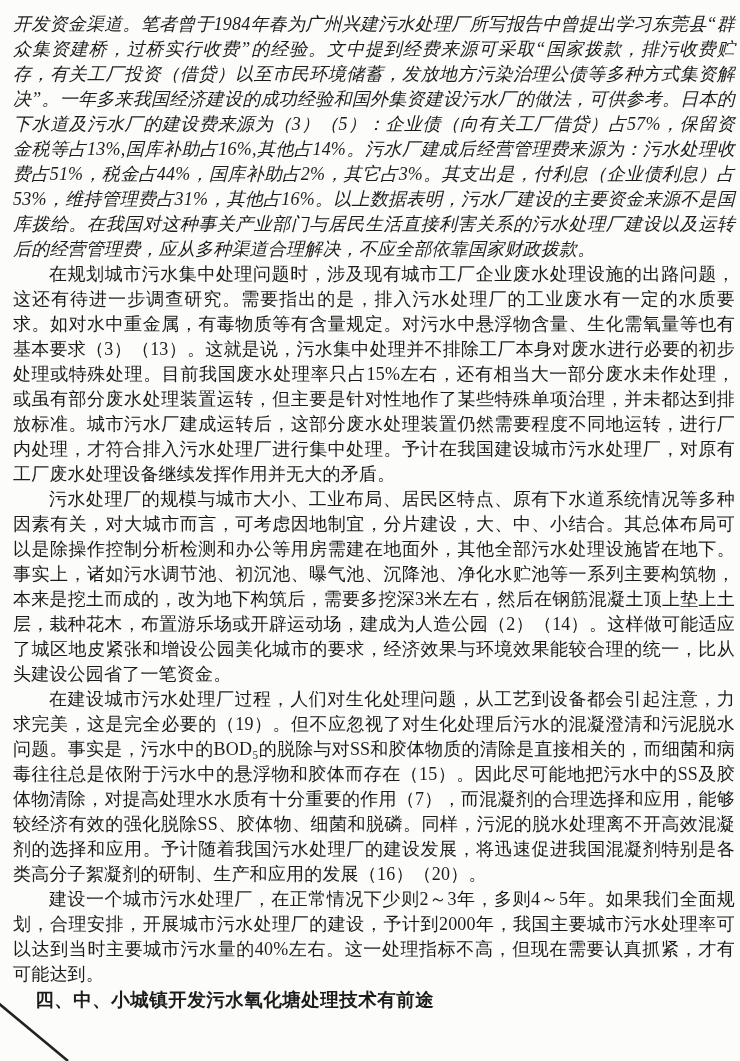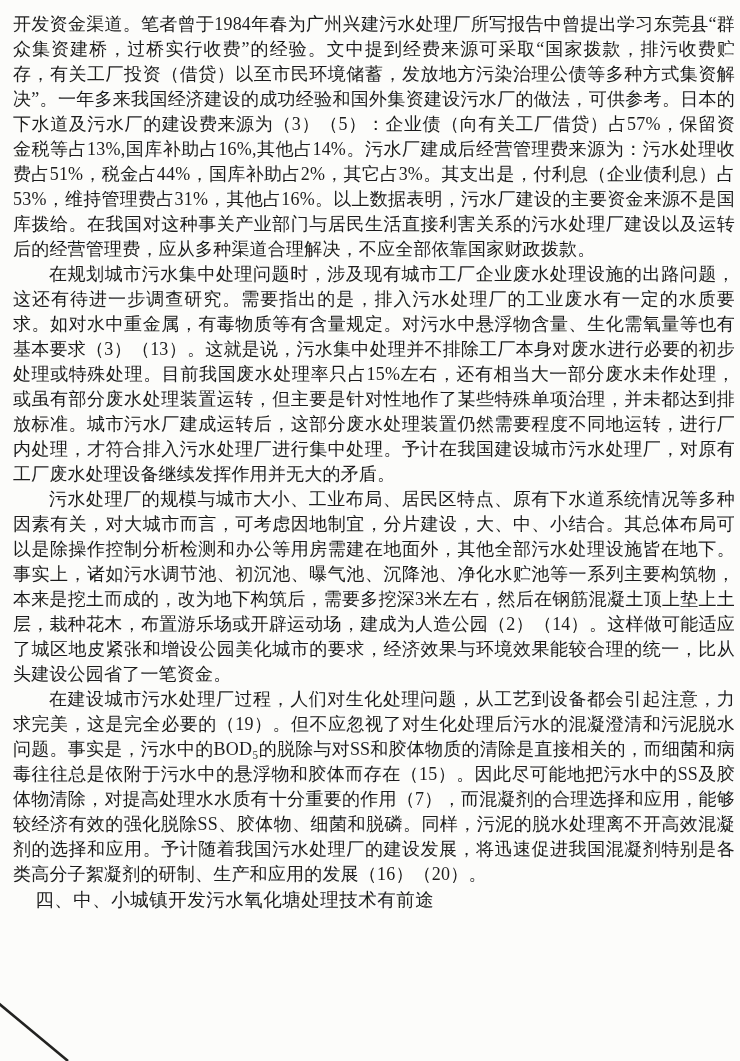--- a/index.html
+++ b/index.html
@@ -31,26 +31,27 @@
     margin: 0;
     font-size: 18px;
     line-height: 25px;
     text-align: justify;
     text-indent: 2em;
     letter-spacing: 0.2px;
     word-break: break-all;
   }
   .para.no-indent {
     text-indent: 0;
+    font-style: italic;
   }
   .heading {
     margin: 0;
     font-size: 18.5px;
     line-height: 25px;
-    font-weight: 400;
+    font-weight: 700;
     text-indent: 1.2em;
     font-family: "Liberation Sans", "DejaVu Sans", sans-serif;
     letter-spacing: 0.5px;
   }
   .page-number {
     position: absolute;
     left: 33px;
     top: 1074px;
     font-size: 16px;
     letter-spacing: 2px;
@@ -72,20 +73,21 @@
 </head>
 <body>
 
 <div class="page">
 
   <div class="body-text">
     <p class="para no-indent">开发资金渠道。笔者曾于1984年春为广州兴建污水处理厂所写报告中曾提出学习东莞县“群众集资建桥，过桥实行收费”的经验。文中提到经费来源可采取“国家拨款，排污收费贮存，有关工厂投资（借贷）以至市民环境储蓄，发放地方污染治理公债等多种方式集资解决”。一年多来我国经济建设的成功经验和国外集资建设污水厂的做法，可供参考。日本的下水道及污水厂的建设费来源为（3）（5）：企业债（向有关工厂借贷）占57%，保留资金税等占13%,国库补助占16%,其他占14%。污水厂建成后经营管理费来源为：污水处理收费占51%，税金占44%，国库补助占2%，其它占3%。其支出是，付利息（企业债利息）占53%，维持管理费占31%，其他占16%。以上数据表明，污水厂建设的主要资金来源不是国库拨给。在我国对这种事关产业部门与居民生活直接利害关系的污水处理厂建设以及运转后的经营管理费，应从多种渠道合理解决，不应全部依靠国家财政拨款。</p>
     <p class="para">在规划城市污水集中处理问题时，涉及现有城市工厂企业废水处理设施的出路问题，这还有待进一步调查研究。需要指出的是，排入污水处理厂的工业废水有一定的水质要求。如对水中重金属，有毒物质等有含量规定。对污水中悬浮物含量、生化需氧量等也有基本要求（3）（13）。这就是说，污水集中处理并不排除工厂本身对废水进行必要的初步处理或特殊处理。目前我国废水处理率只占15%左右，还有相当大一部分废水未作处理，或虽有部分废水处理装置运转，但主要是针对性地作了某些特殊单项治理，并未都达到排放标准。城市污水厂建成运转后，这部分废水处理装置仍然需要程度不同地运转，进行厂内处理，才符合排入污水处理厂进行集中处理。予计在我国建设城市污水处理厂，对原有工厂废水处理设备继续发挥作用并无大的矛盾。</p>
     <p class="para">污水处理厂的规模与城市大小、工业布局、居民区特点、原有下水道系统情况等多种因素有关，对大城市而言，可考虑因地制宜，分片建设，大、中、小结合。其总体布局可以是除操作控制分析检测和办公等用房需建在地面外，其他全部污水处理设施皆在地下。事实上，诸如污水调节池、初沉池、曝气池、沉降池、净化水贮池等一系列主要构筑物，本来是挖土而成的，改为地下构筑后，需要多挖深3米左右，然后在钢筋混凝土顶上垫上土层，栽种花木，布置游乐场或开辟运动场，建成为人造公园（2）（14）。这样做可能适应了城区地皮紧张和增设公园美化城市的要求，经济效果与环境效果能较合理的统一，比从头建设公园省了一笔资金。</p>
     <p class="para">在建设城市污水处理厂过程，人们对生化处理问题，从工艺到设备都会引起注意，力求完美，这是完全必要的（19）。但不应忽视了对生化处理后污水的混凝澄清和污泥脱水问题。事实是，污水中的BOD₅的脱除与对SS和胶体物质的清除是直接相关的，而细菌和病毒往往总是依附于污水中的悬浮物和胶体而存在（15）。因此尽可能地把污水中的SS及胶体物清除，对提高处理水水质有十分重要的作用（7），而混凝剂的合理选择和应用，能够较经济有效的强化脱除SS、胶体物、细菌和脱磷。同样，污泥的脱水处理离不开高效混凝剂的选择和应用。予计随着我国污水处理厂的建设发展，将迅速促进我国混凝剂特别是各类高分子絮凝剂的研制、生产和应用的发展（16）（20）。</p>
+    <p class="para">建设一个城市污水处理厂，在正常情况下少则2～3年，多则4～5年。如果我们全面规划，合理安排，开展城市污水处理厂的建设，予计到2000年，我国主要城市污水处理率可以达到当时主要城市污水量的40%左右。这一处理指标不高，但现在需要认真抓紧，才有可能达到。</p>
     <h3 class="heading">四、中、小城镇开发污水氧化塘处理技术有前途</h3>
   </div>
 
   <svg class="fold-line" width="74" height="60" viewBox="0 0 74 60" aria-hidden="true">
     <line x1="-3" y1="1" x2="68" y2="60"></line>
   </svg>
 
   <div class="page-number">· 42 ·</div>
 
 </div>

